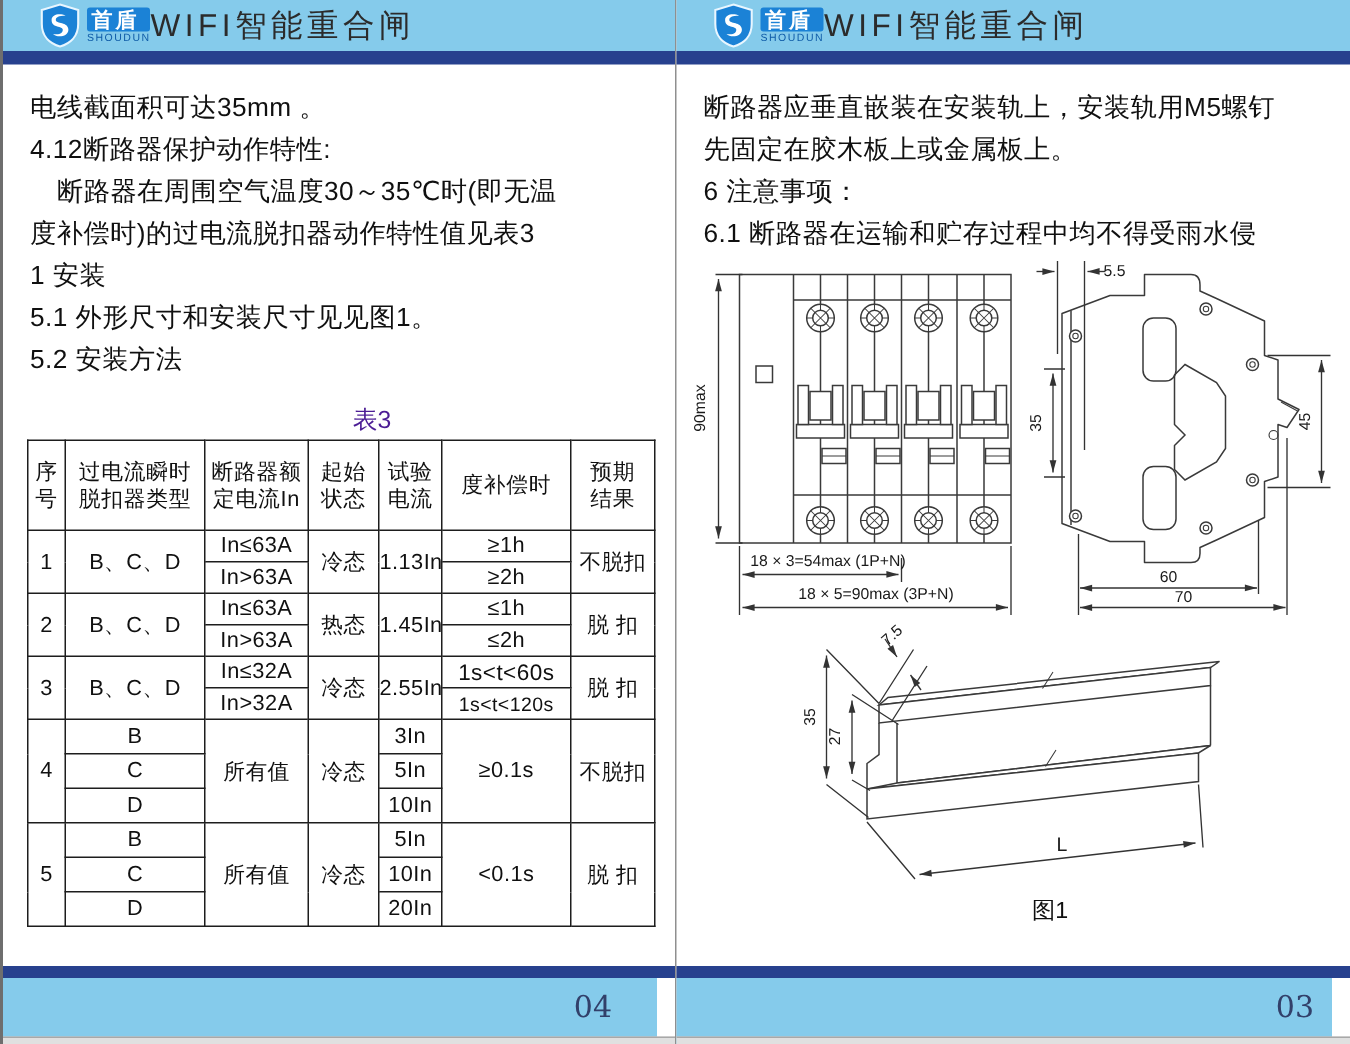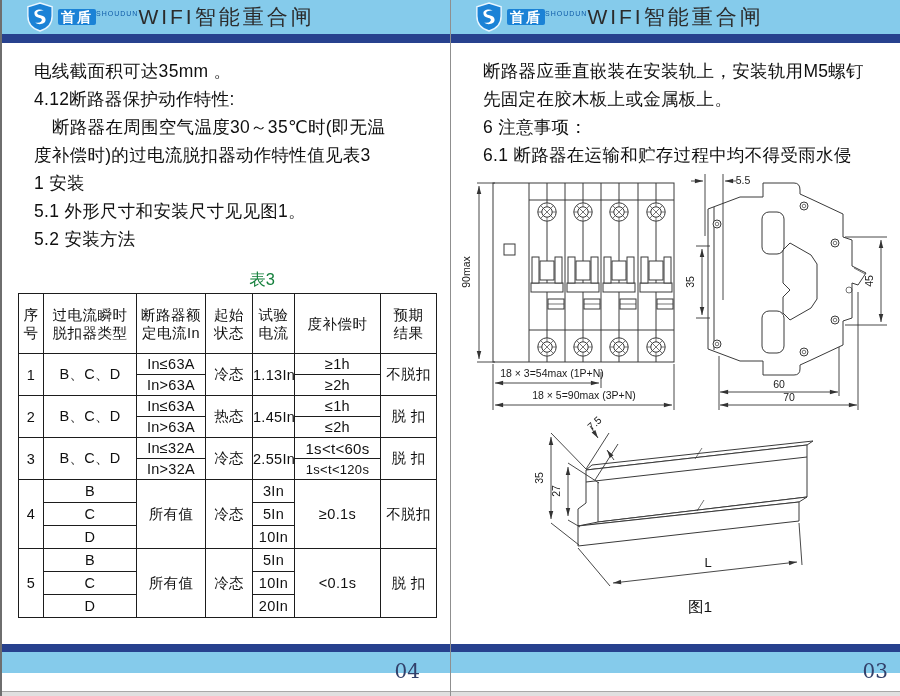--- a/index.html
+++ b/index.html
@@ -4,35 +4,35 @@
 <style>
   *{box-sizing:border-box;margin:0;padding:0}
   html,body{width:900px;height:696px}
   body{position:relative;font-family:"Liberation Sans","DejaVu Sans",sans-serif;background:#fff;overflow:hidden}
   .page{position:absolute;top:0;height:696px;width:450px;background:#fff}
   #page-left{left:0;border-left:2px solid #6e6e6e}
   #page-right{left:450px;border-left:1px solid #8f8f8f}
   .hdr{position:absolute;top:0;left:0;right:0;height:34px;background:#85cbeb;display:flex;align-items:center;padding-left:24px}
   .hdr-stripe{position:absolute;top:34px;left:0;right:0;height:9px;background:#27418e}
   .logo{display:flex;align-items:center;gap:4px}
-  .logo-txt{display:flex;flex-direction:row;line-height:1}
+  .logo-txt{display:flex;flex-direction:column;line-height:1}
   .logo-cn{font-size:14px;font-weight:bold;color:#fff;background:#1b82d6;padding:1px 3px;letter-spacing:2px;border-radius:2px}
   .logo-en{font-size:7px;color:#0f5ca8;letter-spacing:1px;margin-top:1px;text-align:center}
   .doc-title{font-size:21px;color:#2b2b2b;letter-spacing:3px;margin-left:0;white-space:nowrap}
   .ftr-stripe{position:absolute;top:644px;left:0;right:0;height:8px;background:#27418e}
-  .ftr{position:absolute;top:652px;left:0;right:0;height:21px;background:#85cbeb}
+  .ftr{position:absolute;top:652px;left:0;right:12px;height:45px;background:#85cbeb}
   .pno{position:absolute;top:7px;font-size:20px;color:#32406a;font-family:"DejaVu Serif","Liberation Serif",serif}
   #page-left .pno{right:30px}
   #page-right .pno{right:12px}
   .bedge{position:absolute;top:691px;left:0;right:0;height:5px;background:#e0e0e0;border-top:1px solid #a8a8a8}
-  .txt{position:absolute;top:57px;left:32px;right:6px}
+  .txt{position:absolute;top:57px;left:18px;right:6px}
   .tline{font-size:17.5px;line-height:28px;color:#101010;letter-spacing:0.3px;white-space:nowrap}
   .bold{font-weight:normal}
   .indent{padding-left:18px}
-  .tbl-caption{position:absolute;top:269px;left:160px;width:200px;text-align:center;font-size:16.5px;color:#15803d}
+  .tbl-caption{position:absolute;top:269px;left:146px;width:200px;text-align:center;font-size:16.5px;color:#4c1d95}
   table.spec{position:absolute;top:293px;left:16px;border-collapse:collapse;table-layout:fixed;width:419px;background:#fff}
   .spec th,.spec td{border:1px solid #1d1d1d;text-align:center;vertical-align:middle;font-weight:normal;color:#101010;padding:0;overflow:hidden}
   .spec th{font-size:14.5px;line-height:18px;white-space:pre-line;letter-spacing:0.5px}
   .spec td{font-size:14.5px;letter-spacing:0.3px}
   tr.hh{height:60px}tr.h21{height:21px}tr.h23{height:23px}
   svg.fig{position:absolute;top:0;left:0;width:450px;height:696px;pointer-events:none}
   .ln{stroke:#3a3a3a;stroke-width:1;fill:none}
   .wfill{fill:#fff;stroke:#3a3a3a;stroke-width:1}
   .thin{stroke:#3a3a3a;stroke-width:0.7;fill:none}
   .dim{stroke:#333;stroke-width:0.9;fill:none}

